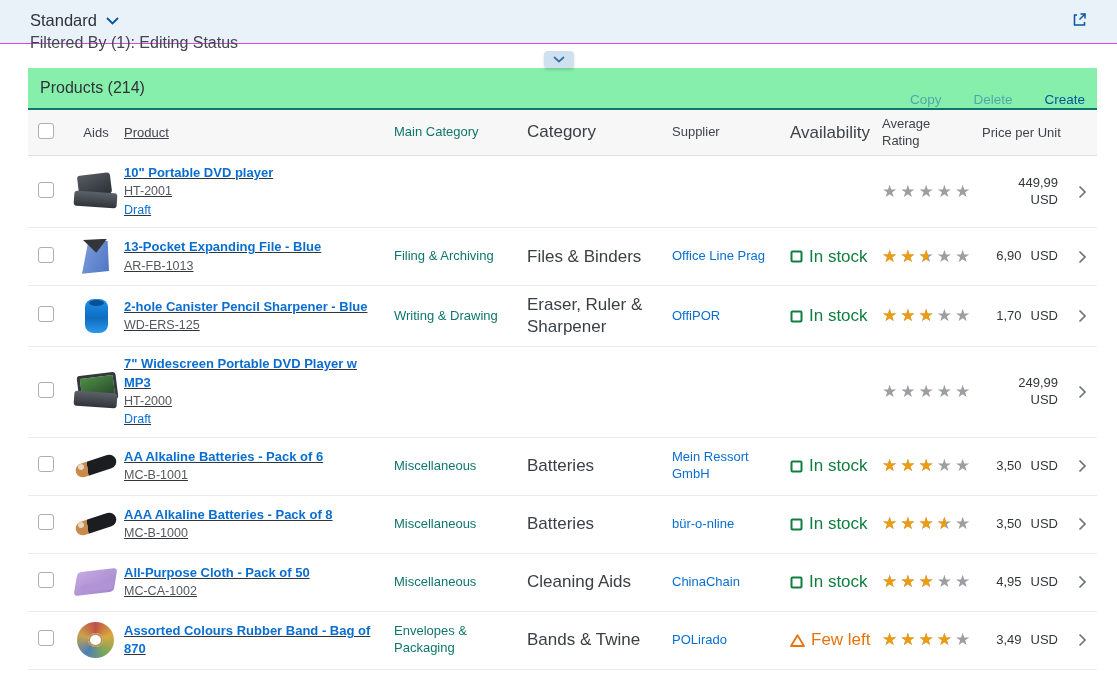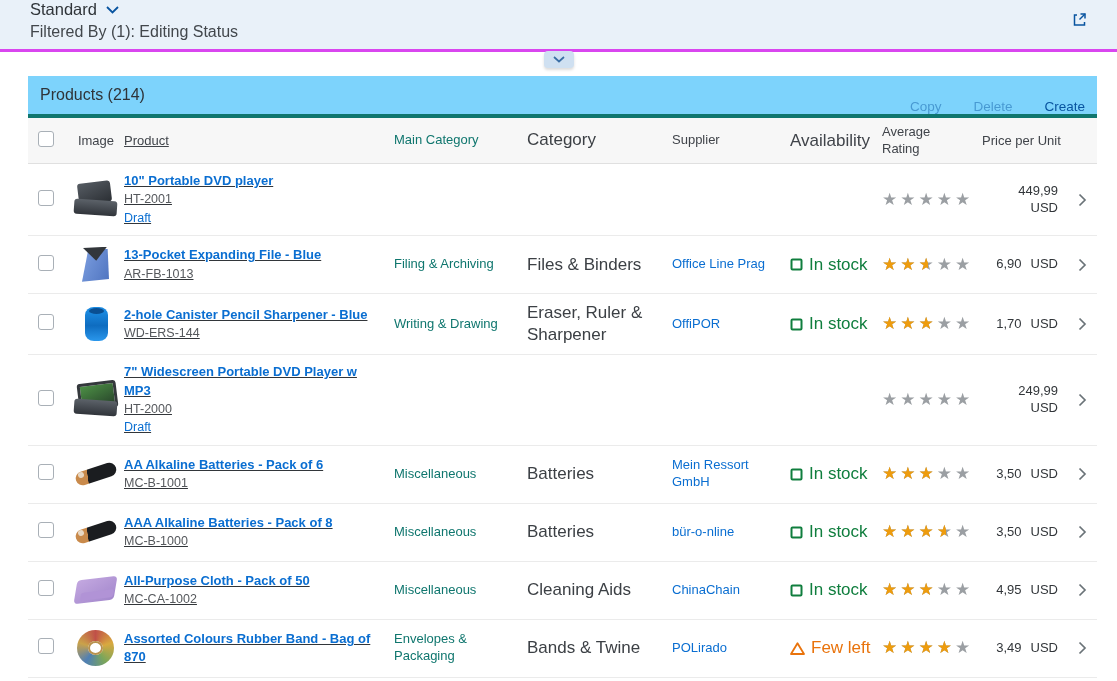--- a/index.html
+++ b/index.html
@@ -3,37 +3,37 @@
 <meta charset="utf-8">
 <style>
   * { box-sizing: border-box; margin: 0; padding: 0; }
   html,body { background:#fff; }
   .page{
     width:1117px;height:681px;overflow:hidden;position:relative;background:#fff;
     font-family:"Liberation Sans",sans-serif;color:#32363a;
   }
   
   .filter-bar{
-    height:52px;background:var(--filter-bar-bg,#e9f1f9);
-    border-bottom:3px solid #d946ef;padding:0 0 0 30px;position:relative;
+    height:44px;background:var(--filter-bar-bg,#e9f1f9);
+    border-bottom:1px solid #d946ef;padding:11px 0 0 30px;position:relative;
   }
   .variant{display:inline-flex;align-items:center;gap:9px;cursor:pointer;background:none;border:none;font-family:inherit;}
   .variant-title{font-size:16.5px;color:#2f3439;}
   .filtered-by{font-size:16px;color:#42474c;margin-top:4px;}
   .share-btn{position:absolute;right:29px;top:11px;background:none;border:none;cursor:pointer;line-height:0;}
   
   .expand-pill{
     position:absolute;top:51px;left:50%;transform:translateX(-50%);
     width:30px;height:17px;background:#cfe0f1;border:none;border-radius:4px;
     box-shadow:0 2px 3px rgba(0,0,0,.14);display:flex;align-items:center;justify-content:center;
     cursor:pointer;z-index:2;line-height:0;
   }
   
   .panel{margin:24px 20px 0 28px;background:#fff;}
-  .toolbar{height:42px;background:#7dd3fc;display:flex;align-items:center;padding:0 12px;border-bottom:4px solid #0f766e;}
+  .toolbar{height:42px;background:#86efac;display:flex;align-items:center;padding:0 12px;border-bottom:2px solid #0f766e;}
   .table-title{font-size:16px;font-weight:400;color:#2f3439;}
   .actions{margin-left:auto;display:flex;gap:32px;align-items:center;}
   .tb-btn{font-size:13.5px;color:var(--action-blue,#0854a0);background:none;border:none;font-family:inherit;cursor:pointer;margin-top:22px;}
   .tb-btn.disabled{opacity:.45;cursor:default;}
   
   .thead{height:46px;background:#f7f7f7;border-bottom:1px solid #e0e0e0;display:flex;align-items:center;padding:0 10px;font-size:13px;color:#40444a;}
   .trow{display:flex;align-items:center;min-height:58px;padding:8px 10px;border-bottom:1px solid #ebebeb;background:#fff;}
   .c{flex:none;}
   .c-sel{width:30px;}
   .c-img{width:56px;display:flex;justify-content:center;}
@@ -117,21 +117,21 @@
       <div class="actions">
         <button class="tb-btn disabled">Copy</button>
         <button class="tb-btn disabled">Delete</button>
         <button class="tb-btn">Create</button>
       </div>
     </div>
 
     <div class="thead">
       <div class="c c-sel"><span class="checkbox"></span></div>
       <div class="c c-img th">
-          <span>Image</span>
+          <span>Aids</span>
         </div>
       <div class="c c-prod th">
           <span>Product</span>
         </div>
       <div class="c c-main th"><span>Main Category</span></div>
       <div class="c c-cat th"><span>Category</span></div>
       <div class="c c-sup th"><span>Supplier</span></div>
       <div class="c c-av th">
           <span>Availability</span>
         </div>
@@ -213,21 +213,21 @@
     </div>
   </div>
 
   <div class="trow">
     <div class="c c-sel"><span class="checkbox"></span></div>
     <div class="c c-img">
             <span class="pimg" data-kind="pencil-sharpener"></span>
           </div>
     <div class="c c-prod">
       <a class="p-title">2-hole Canister Pencil Sharpener - Blue</a>
-      <span class="p-id">WD-ERS-144</span>
+      <span class="p-id">WD-ERS-125</span>
 
     </div>
     <div class="c c-main">Writing &amp; Drawing</div>
     <div class="c c-cat">Eraser, Ruler &amp; Sharpener</div>
     <div class="c c-sup"><a class="sup-link">OffiPOR</a></div>
     <div class="c c-av" data-state="in-stock">
       <svg class="av-sq" width="13" height="13" viewBox="0 0 13 13" fill="none" stroke="currentColor" stroke-width="2">
               <rect x="1.5" y="1.5" width="10" height="10" rx="1"></rect>
             </svg>
 

